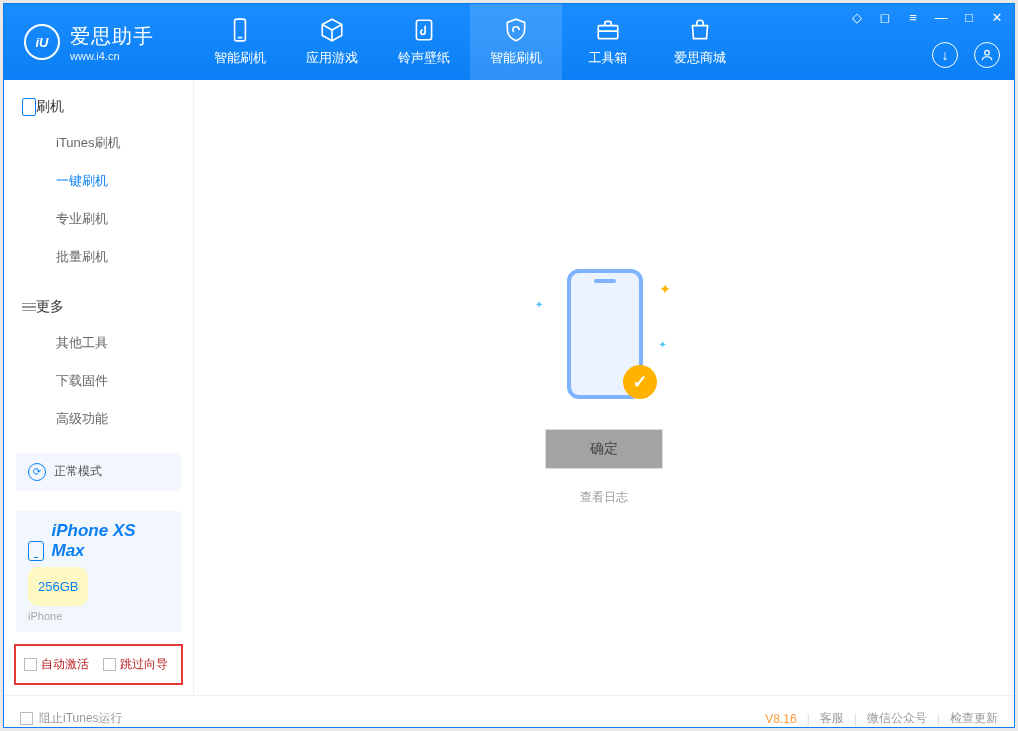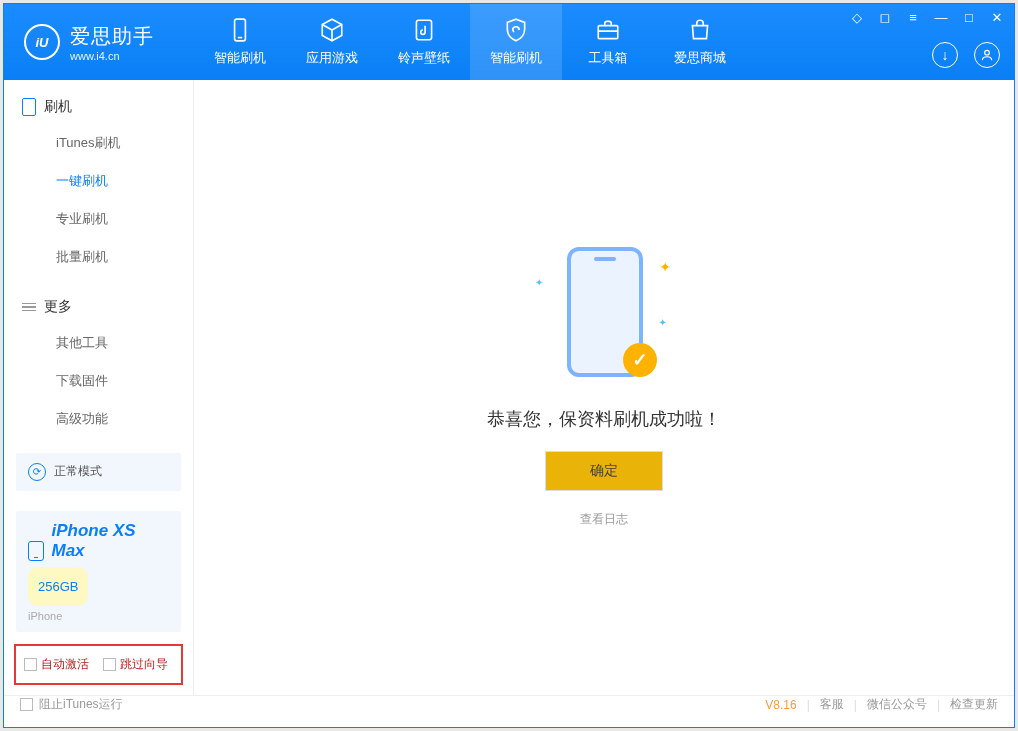--- a/index.html
+++ b/index.html
@@ -15,44 +15,44 @@
 .nav-tab { width: 92px; display: flex; flex-direction: column; align-items: center; justify-content: center; cursor: pointer; font-size: 13px; gap: 6px; }
 .nav-tab.active { background: rgba(255,255,255,.15); }
 .nav-tab svg { width: 26px; height: 26px; }
 .win-ctrls { position: absolute; right: 10px; top: 6px; display: flex; gap: 14px; }
 .win-ctrls span { width: 14px; height: 14px; display: inline-flex; align-items: center; justify-content: center; color: #fff; font-size: 13px; cursor: pointer; }
 .right-icons { position: absolute; right: 14px; bottom: 12px; display: flex; gap: 16px; }
 .right-icons span { width: 26px; height: 26px; border: 1.5px solid #fff; border-radius: 50%; display: flex; align-items: center; justify-content: center; font-size: 14px; cursor: pointer; }
 .body-area { flex: 1; display: flex; min-height: 0; }
 .sidebar { width: 190px; border-right: 1px solid #eee; display: flex; flex-direction: column; font-size: 13px; color: #555; }
 .side-section { padding: 18px 0 4px 0; }
-.side-header { display: flex; align-items: center; gap: 8px; padding: 0 18px 8px; font-size: 14px; color: #333; font-weight: 500; }
+.side-header { display: flex; align-items: center; gap: 0; padding: 0 18px 8px; font-size: 14px; color: #333; font-weight: 500; }
 .side-item { padding: 10px 0 10px 52px; cursor: pointer; color: #666; }
 .side-item.active { color: #0a7ff5; }
 .device-card { margin: auto 12px 12px; background: #f2f7fd; border-radius: 2px; padding: 10px 12px; font-size: 12px; color: #555; }
 .device-card.mode { display: flex; align-items: center; gap: 8px; margin-bottom: 10px; }
 .device-name { color: #0a7ff5; font-weight: 600; font-size: 17px; display: flex; align-items: flex-end; gap: 8px; font-style: italic; }
 .device-cap { display: inline-block; background: #fef9c3; color: #0a7ff5; border-radius: 10px; font-size: 13px; padding: 12px 10px; margin-top: 6px; }
 .device-sub { color: #aaa; font-size: 11px; margin-top: 4px; }
 .options-box { border: 2px solid #e53935; margin: 0 10px 10px; padding: 10px 8px; display: flex; gap: 14px; font-size: 12px; color: #b91c1c; }
 .options-box label { display: flex; align-items: center; gap: 4px; cursor: pointer; }
 .chk { width: 13px; height: 13px; border: 1px solid #bbb; display: inline-block; }
 .main { flex: 1; display: flex; flex-direction: column; align-items: center; justify-content: center; gap: 20px; }
 .phone-illus { width: 110px; height: 140px; position: relative; }
 .phone-body { position: absolute; left: 18px; top: 0; width: 76px; height: 130px; border: 4px solid #7db3ff; border-radius: 12px; background: #eaf3ff; }
 .phone-body::before { content:''; position:absolute; left:50%; top:6px; width:22px; height:4px; background:#7db3ff; border-radius:2px; transform:translateX(-50%);}
 .check-badge { position: absolute; right: 2px; bottom: 10px; width: 34px; height: 34px; background: #ffb300; border-radius: 50%; display: flex; align-items: center; justify-content: center; color: #fff; font-size: 18px; font-weight: bold; }
 .sparkle { position:absolute; color:#ffb300; font-size:14px;}
 .s1{left:-14px; top:30px; color:#4fc3f7; font-size:10px;}
 .s2{right:-12px; top:12px;}
 .s3{right:-8px; top:70px; font-size:10px; color:#4fc3f7;}
 .msg { font-size: 18px; color: #333; }
-.confirm-btn { border: 1px solid #ddd; background: #eab308; padding: 10px 44px; font-size: 14px; color: #444; cursor: pointer; }
+.confirm-btn { border: 1px solid #ddd; background: #a3a3a3; padding: 10px 44px; font-size: 14px; color: #444; cursor: pointer; }
 .log-link { font-size: 12px; color: #999; cursor: pointer; }
-.statusbar { height: 32px; border-top: 1px solid #eee; display: flex; align-items: flex-start; font-size: 12px; color: #999; padding: 0 16px; }
+.statusbar { height: 32px; border-top: 1px solid #eee; display: flex; align-items: flex-end; font-size: 12px; color: #999; padding: 0 16px; }
 .statusbar .left { display: flex; align-items: center; gap: 6px; }
 .statusbar .right { margin-left: auto; display: flex; align-items: center; gap: 10px; }
 .statusbar .sep { color: #ddd; }
 .ver { color: #ff9a3c; }
 .mode-icon{width:18px;height:18px;border:1.5px solid #0a7ff5;border-radius:50%;display:inline-flex;align-items:center;justify-content:center;font-size:10px;color:#0a7ff5;}
 .dev-icon{width:16px;height:20px;border:1.5px solid #0a7ff5;border-radius:3px;display:inline-block;position:relative;}
 .dev-icon::after{content:'';position:absolute;left:50%;bottom:2px;width:4px;height:1.5px;background:#0a7ff5;transform:translateX(-50%);}
 .sh-icon{width:14px;height:18px;border:1.5px solid #0a7ff5;border-radius:2px;display:inline-block;}
 .more-icon{width:14px;display:inline-flex;flex-direction:column;gap:2px;}
 .more-icon i{height:1.5px;background:#999;display:block;}
@@ -183,21 +183,20 @@
     </div>
 
     <div class="main">
       <div class="phone-illus">
         <span class="sparkle s1">✦</span>
         <span class="sparkle s2">✦</span>
         <span class="sparkle s3">✦</span>
         <div class="phone-body"></div>
         <div class="check-badge">✓</div>
       </div>
-      <div class="msg">恭喜您，保资料刷机成功啦！</div>
       <button class="confirm-btn">确定</button>
       <a class="log-link">查看日志</a>
     </div>
   </div>
 
   <div class="statusbar">
     <div class="left">
       <label style="display:flex;align-items:center;gap:6px;">
         <span class="chk"></span>
         <span>阻止iTunes运行</span>

